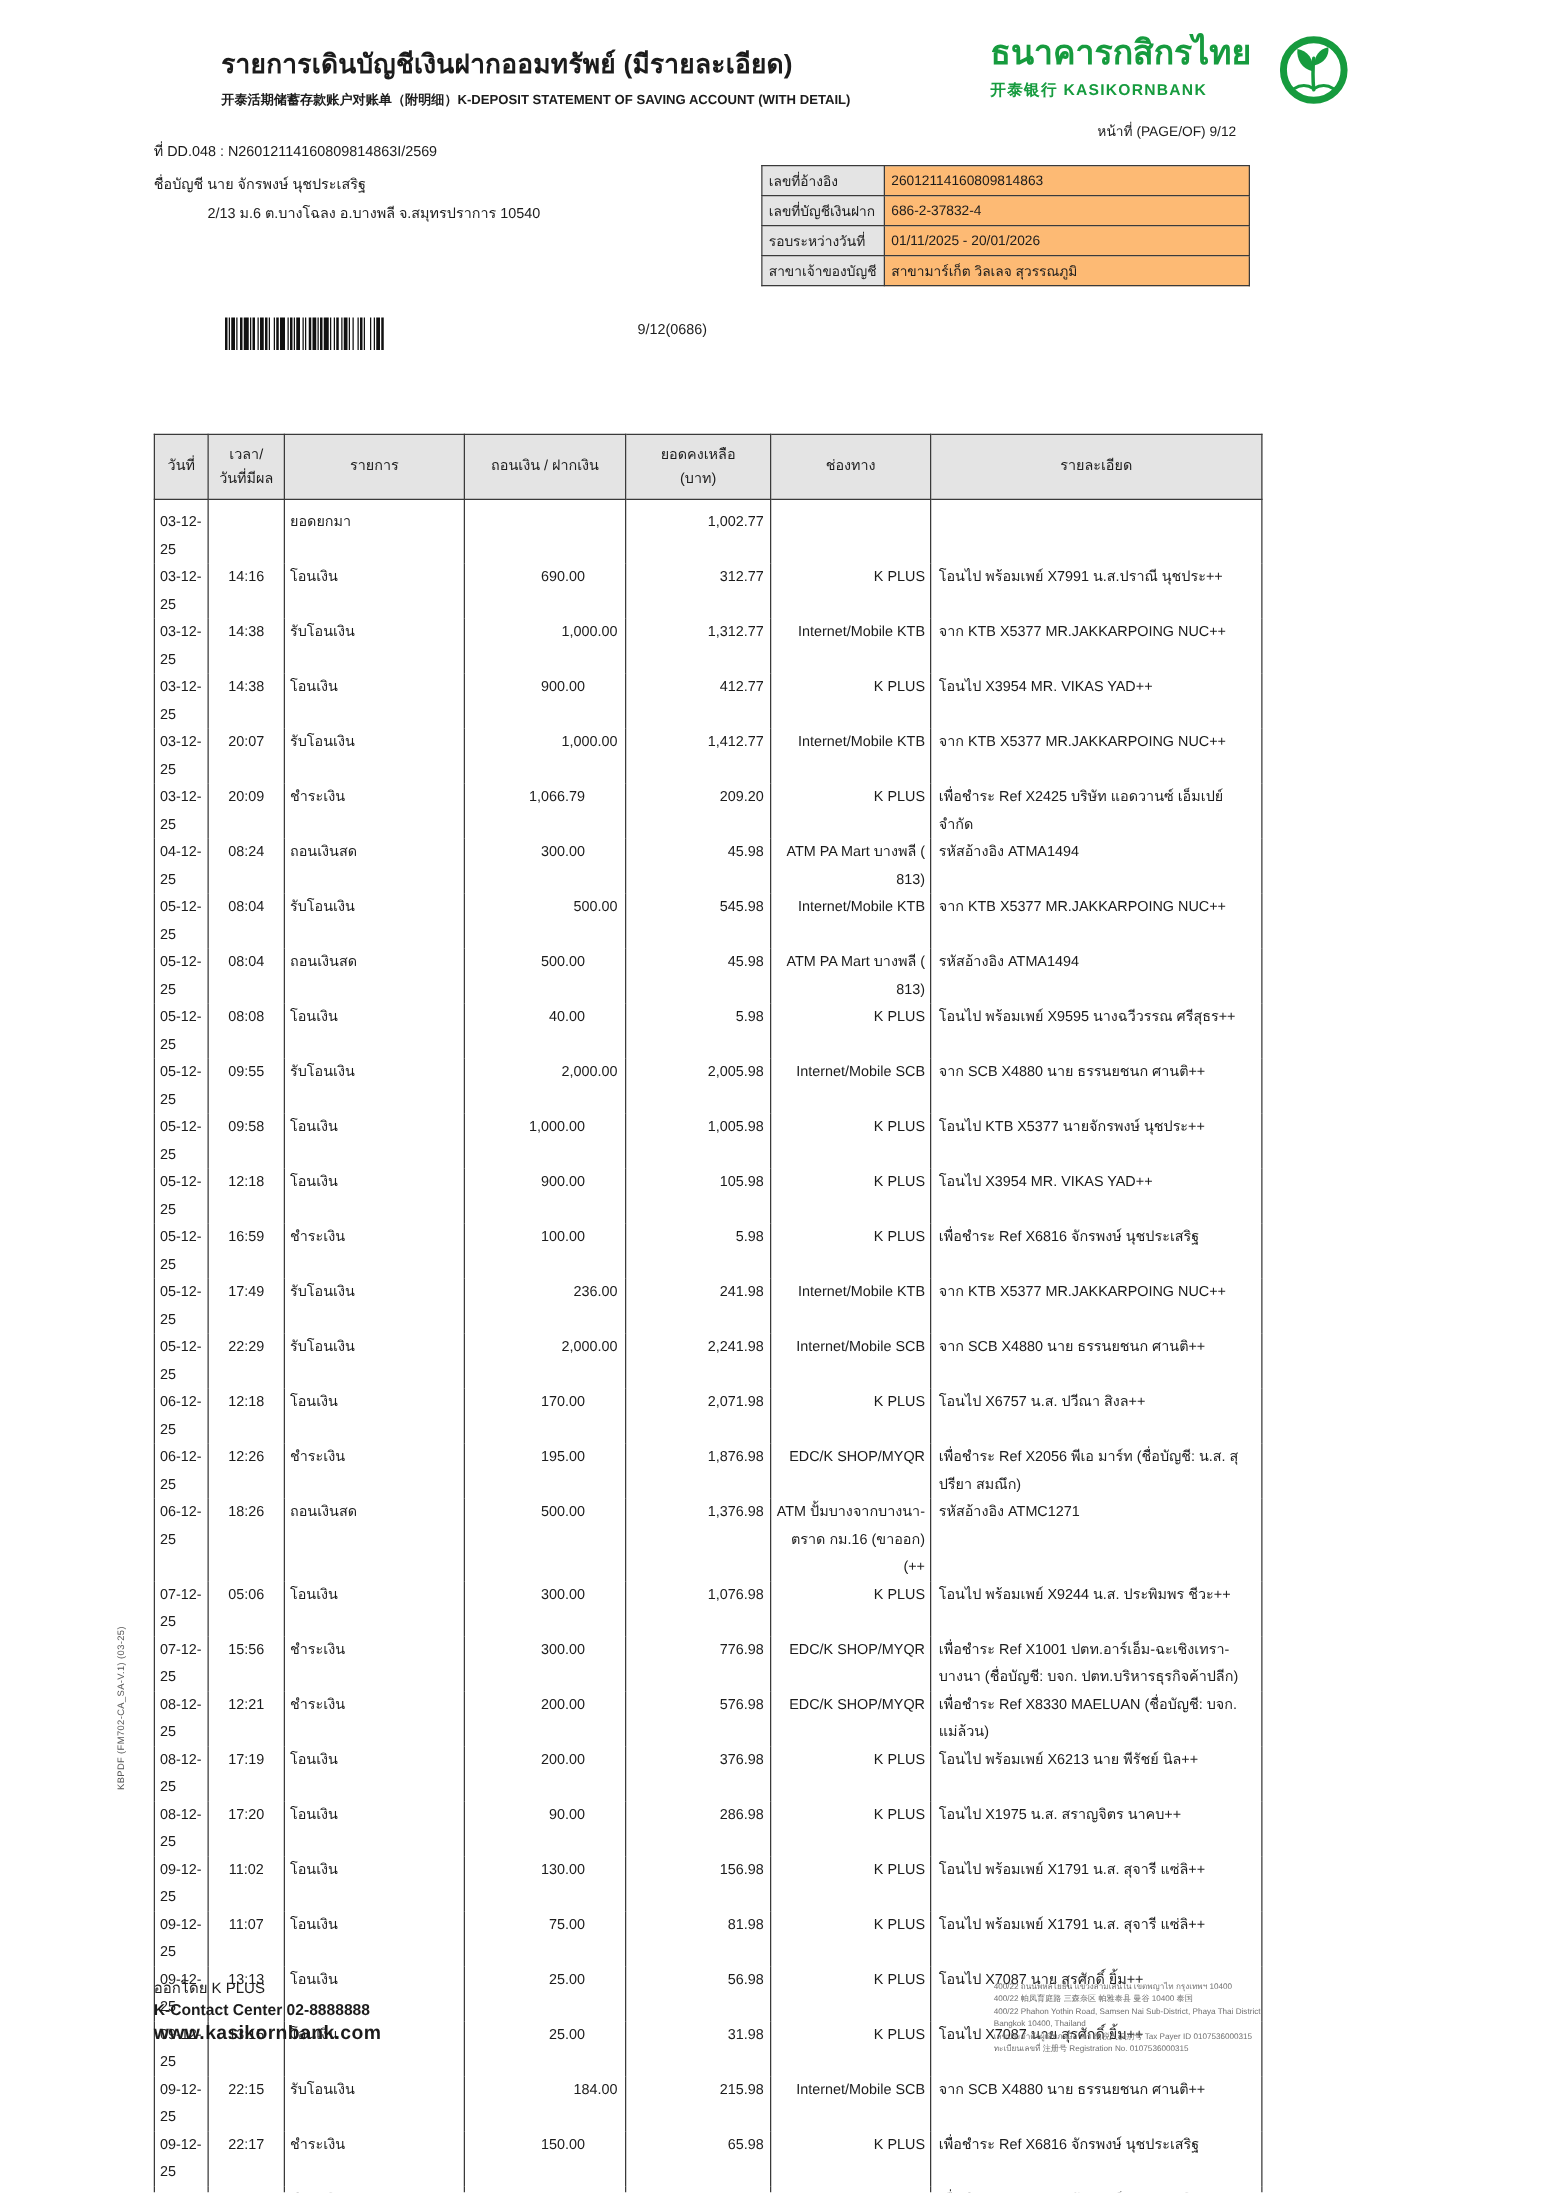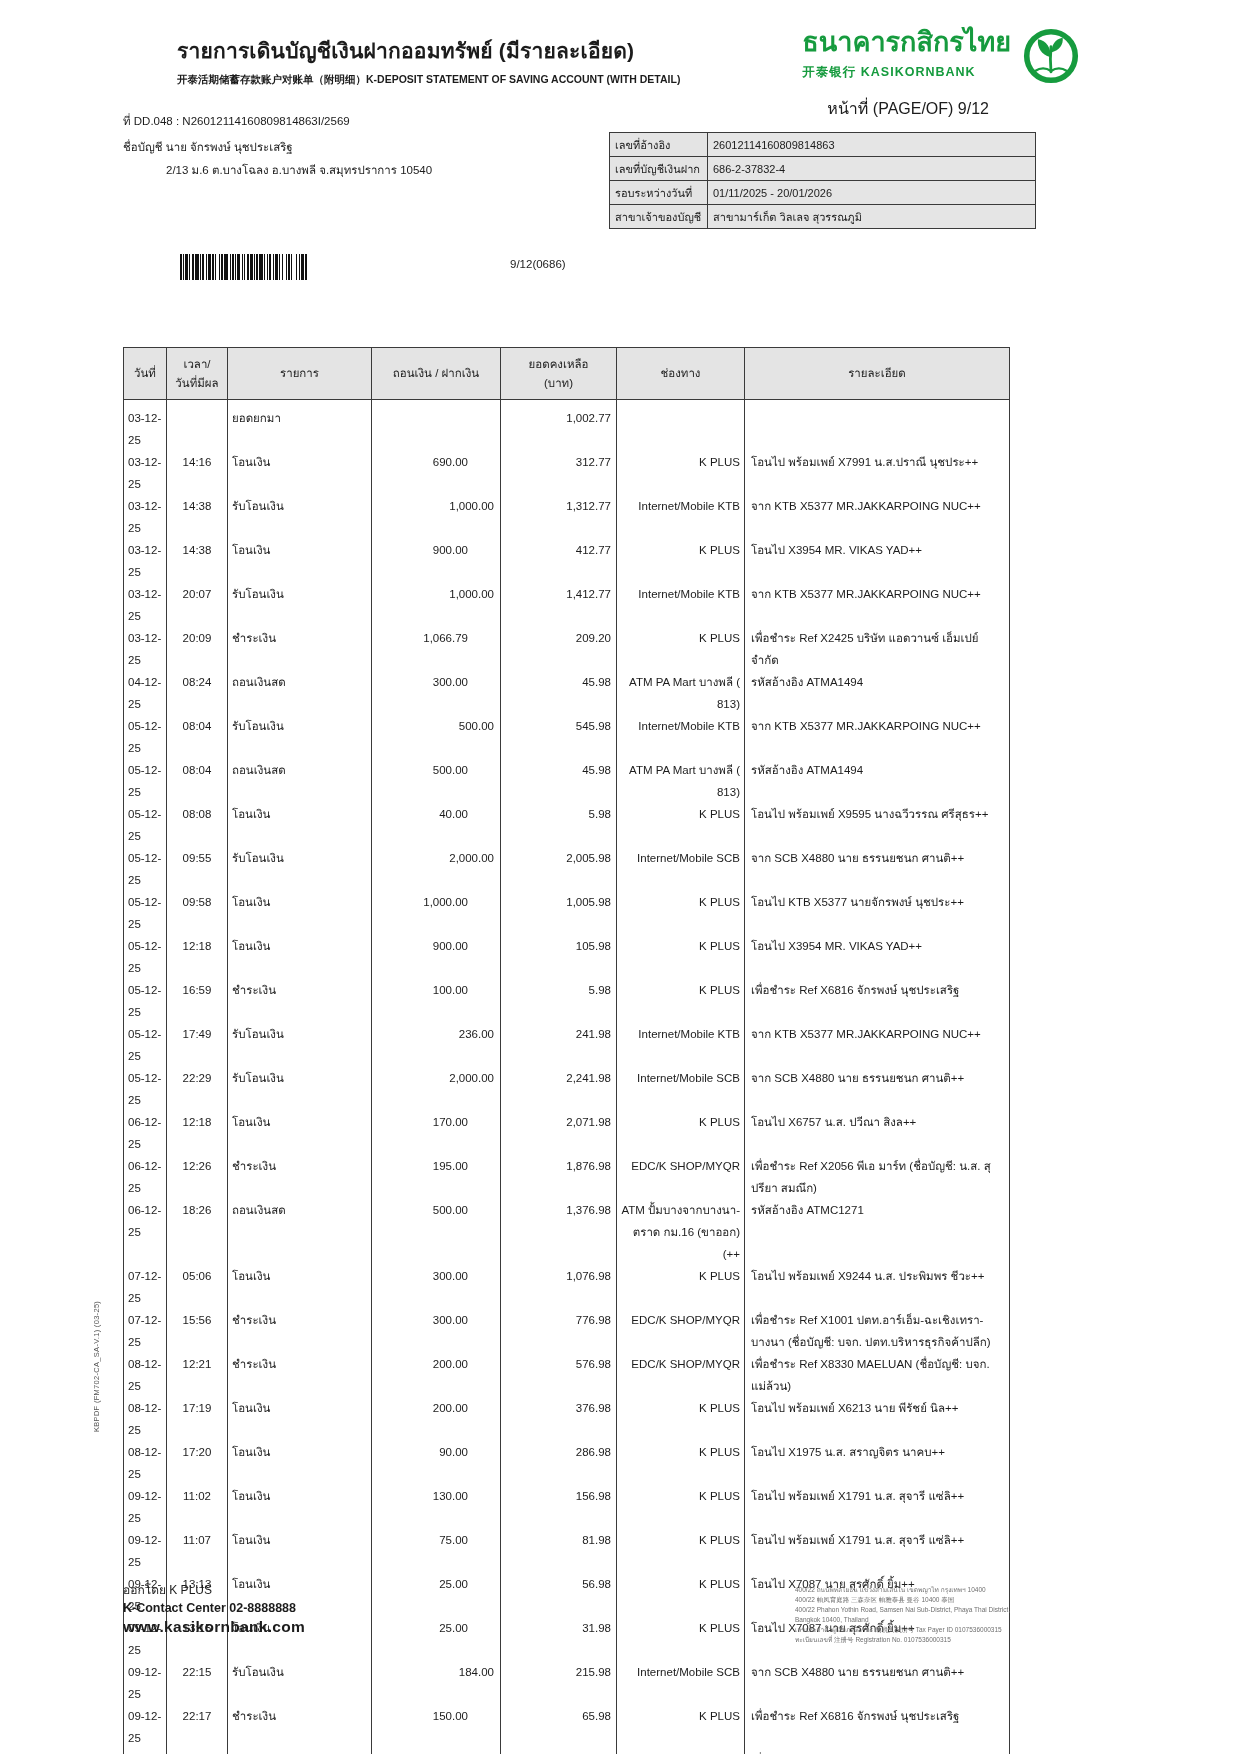--- a/index.html
+++ b/index.html
@@ -8,38 +8,38 @@
     position:relative; width:1239px; height:1754px; margin:0 auto;
     background:#ffffff; overflow:hidden;
     font-family:"Liberation Sans","DejaVu Sans",sans-serif; color:#1c1c1c;
   }
 
   
   .title-block { position:absolute; left:139px; top:34px;margin-left:38px; }
   .doc-title { font-size:21px; font-weight:bold; letter-spacing:0.2px; }
   .doc-subtitle { font-size:10.5px; font-weight:bold; margin-top:6px; }
 
-  .logo-block { position:absolute; top:28px; right:160px; display:flex; align-items:flex-start; gap:12px; }
+  .logo-block { position:absolute; top:28px; right:160px; display:flex; align-items:flex-start; gap:22px; }
   .logo-text { text-align:left; }
   .logo-thai { font-size:27px; font-weight:bold; line-height:1.05; }
   .logo-sub { font-size:12.5px; font-weight:bold; letter-spacing:1px; margin-top:3px;
               border-top:3px solid transparent; padding-top:2px; }
   .logo-mark { width:56px; height:56px; }
 
-  .page-no { position:absolute; top:96px; right:250px; font-size:16px; }
+  .page-no { position:absolute; top:96px; right:250px; font-size:11px; }
 
   .doc-no { position:absolute; left:123px; top:112px; font-size:11.5px; }
   .acct-name { position:absolute; left:123px; top:138px; font-size:11.5px; }
   .acct-addr { position:absolute; left:166px; top:161px; font-size:11.5px; }
 
   
   .info-table { position:absolute; left:609px; top:132px; border-collapse:collapse; table-layout:fixed; }
   .info-table td { border:1px solid #3a3a3a; font-size:11px; height:24px; padding:2px 5px; vertical-align:middle; }
   .info-label { width:98px; background:#e4e4e4; }
-  .info-value { width:328px; background:#e5e5e5; }
+  .info-value { width:292px; background:#fdba74; }
 
   
   .barcode { position:absolute; left:180px; top:254px; height:26px; display:flex; align-items:stretch; }
   .barcode .bar { background:#111; margin-right:0; }
   .barcode .gap { background:transparent; }
   .barcode-label { position:absolute; left:510px; top:258px; font-size:11.5px; }
 
   
   .txn-table { position:absolute; left:123px; top:347px; width:886px;
                border-collapse:collapse; table-layout:fixed; border:1.5px solid #3a3a3a; }

